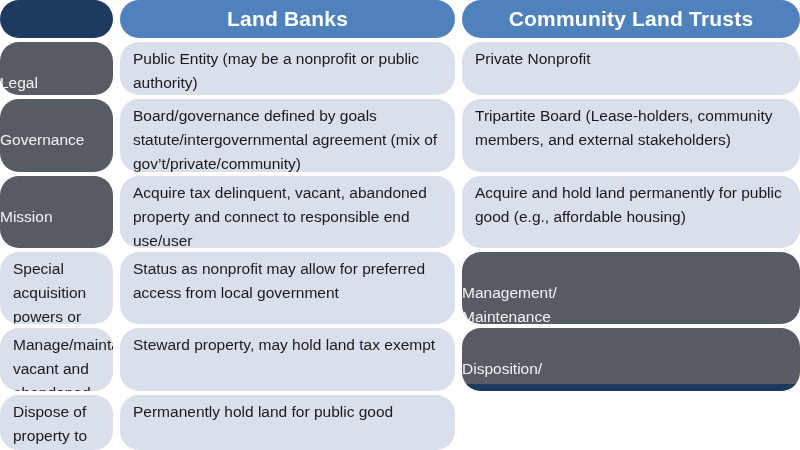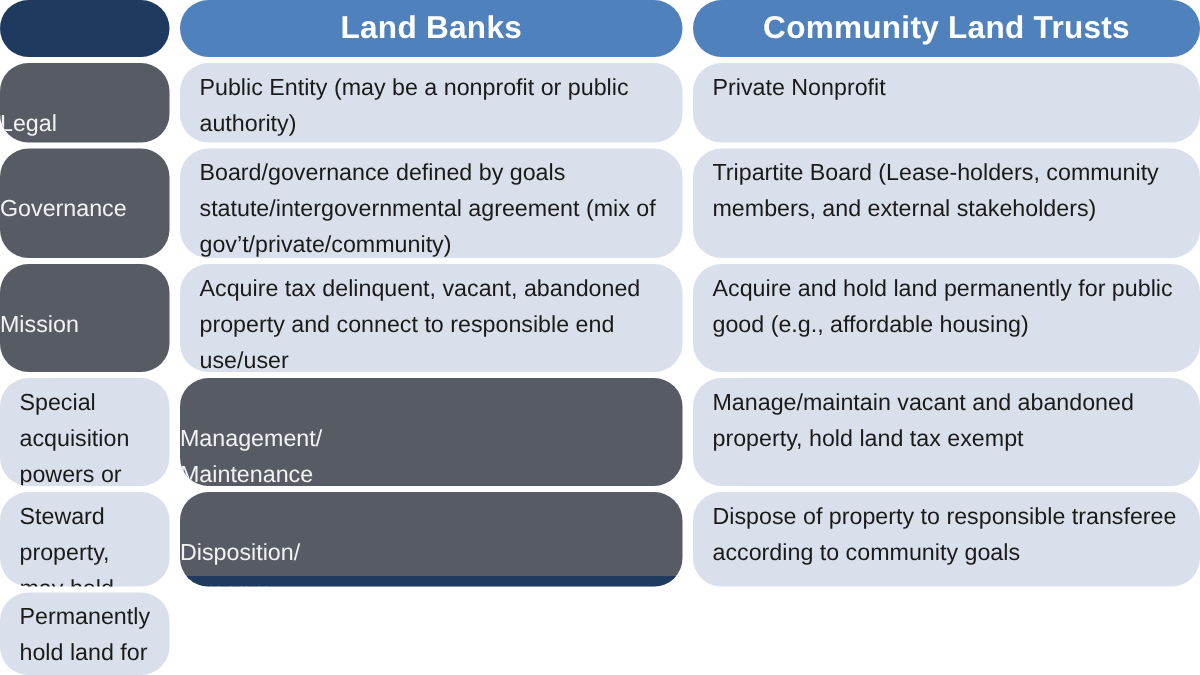--- a/index.html
+++ b/index.html
@@ -72,20 +72,21 @@
   <div class="cell body-cell">Board/governance defined by goals statute/intergovernmental agreement (mix of gov’t/private/community)</div>
   <div class="cell body-cell">Tripartite Board (Lease-holders, community members, and external stakeholders)</div>
 
   <div class="cell label">
     <span>Mission</span>
   </div>
   <div class="cell body-cell">Acquire tax delinquent, vacant, abandoned property and connect to responsible end use/user</div>
   <div class="cell body-cell">Acquire and hold land permanently for public good (e.g., affordable housing)</div>
 
   <div class="cell body-cell">Special acquisition powers or preferred access to property (e.g., tax or lien foreclosure)</div>
+  <div class="cell body-cell">Status as nonprofit may allow for preferred access from local government</div>
 
   <div class="cell label">
     <span>Management/
 Maintenance</span>
   </div>
   <div class="cell body-cell">Manage/maintain vacant and abandoned property, hold land tax exempt</div>
   <div class="cell body-cell">Steward property, may hold land tax exempt</div>
 
   <div class="cell label">
     <span>Disposition/

